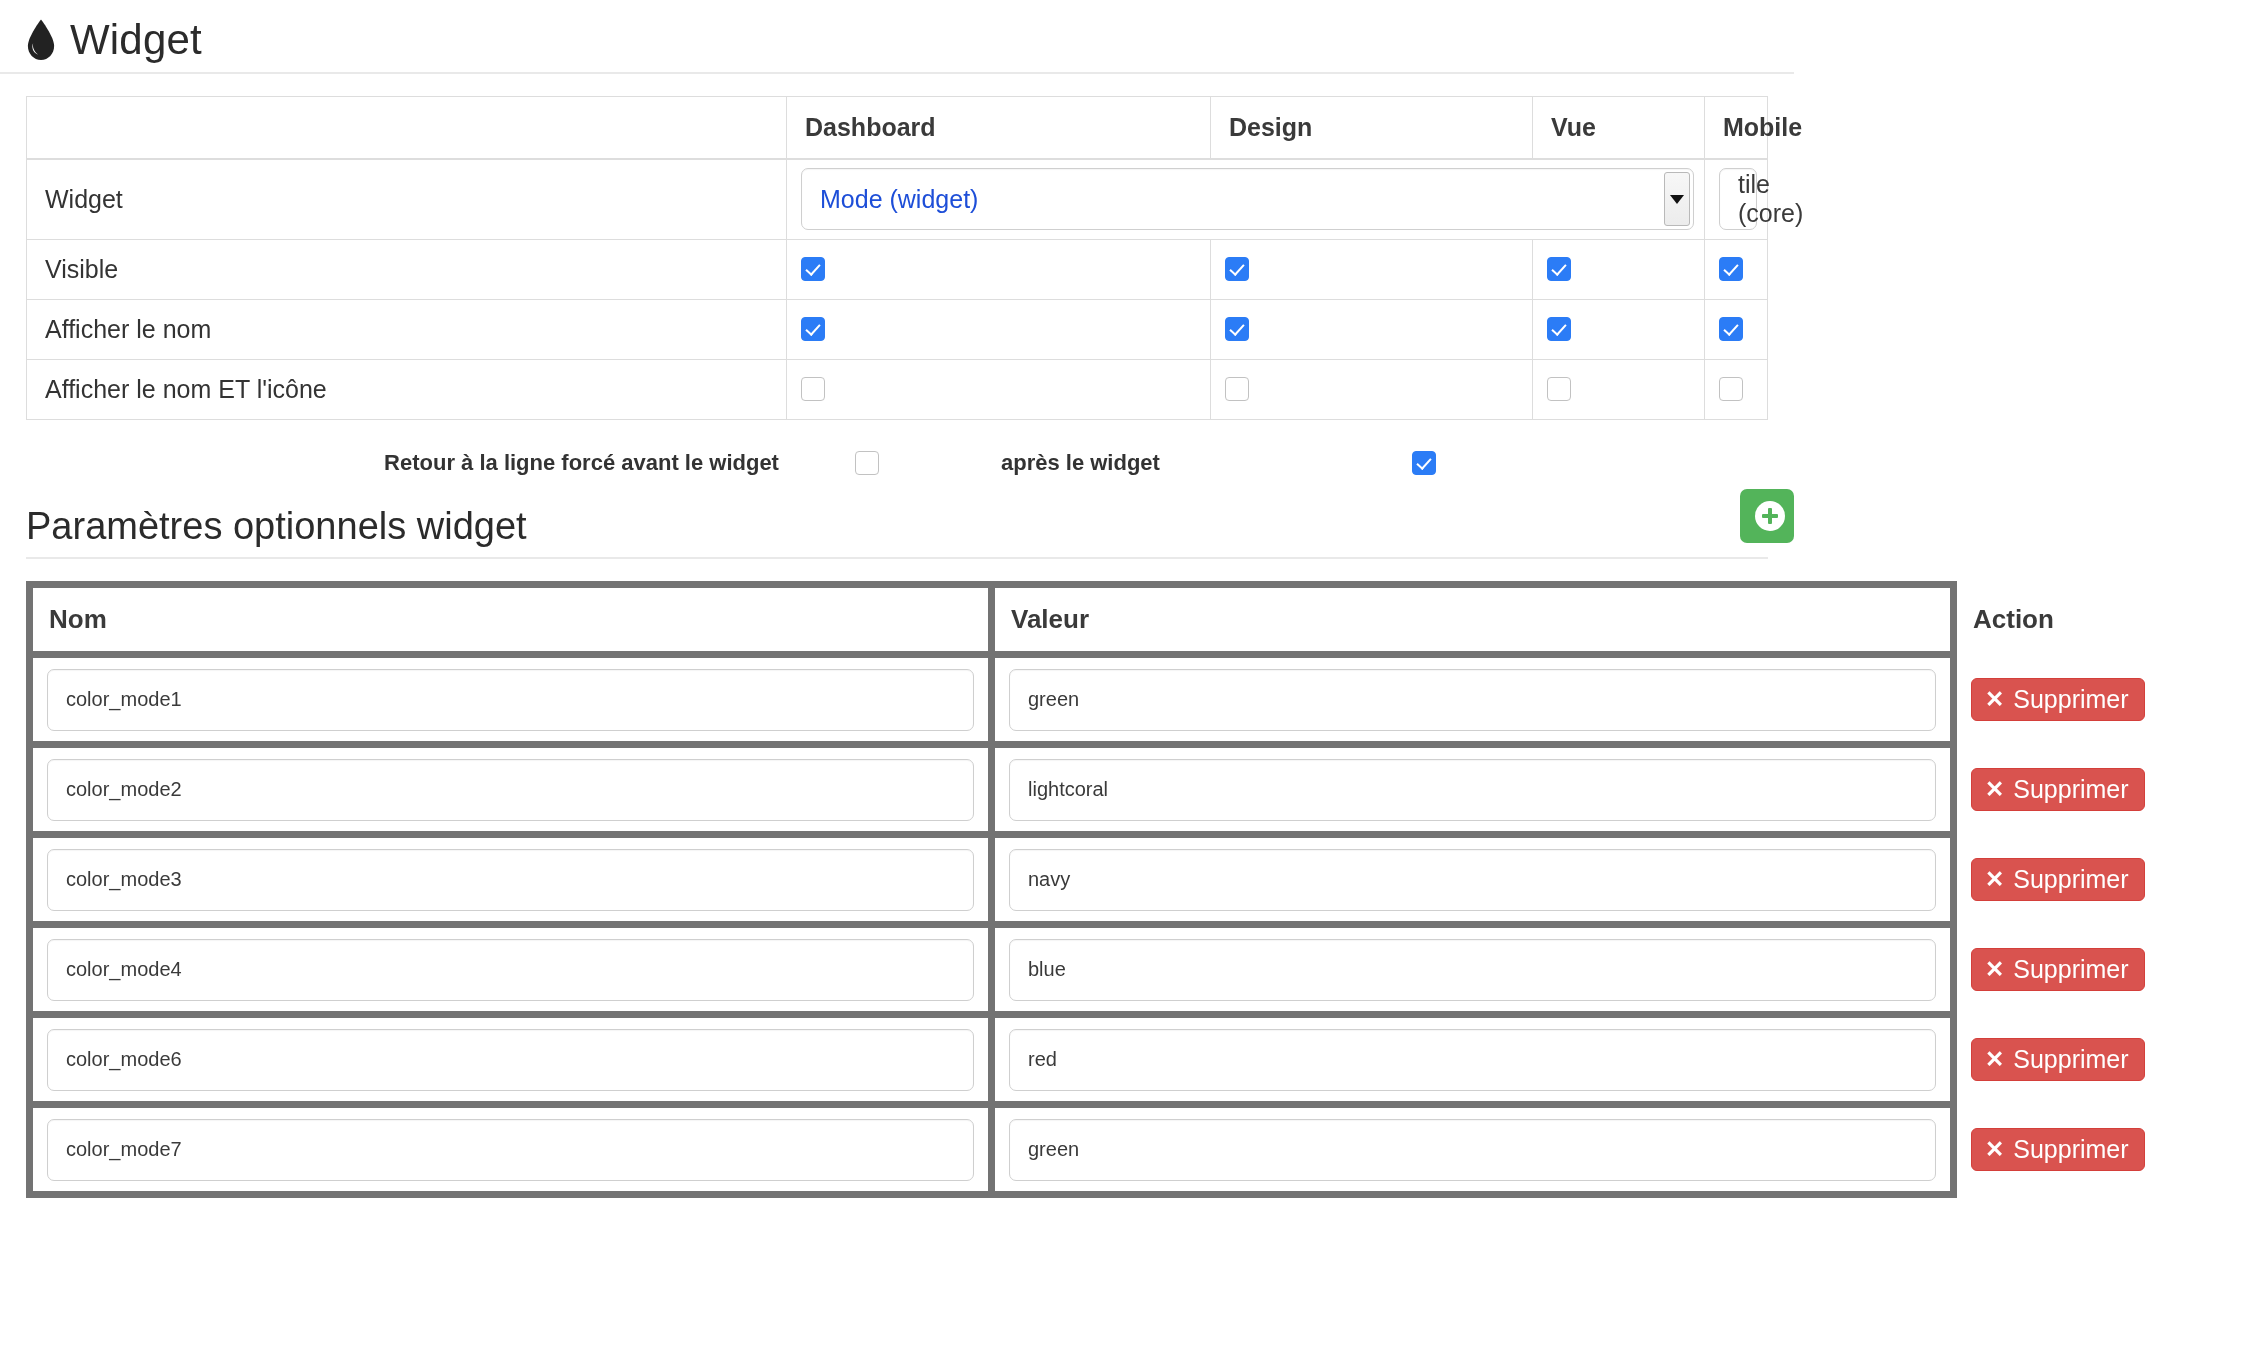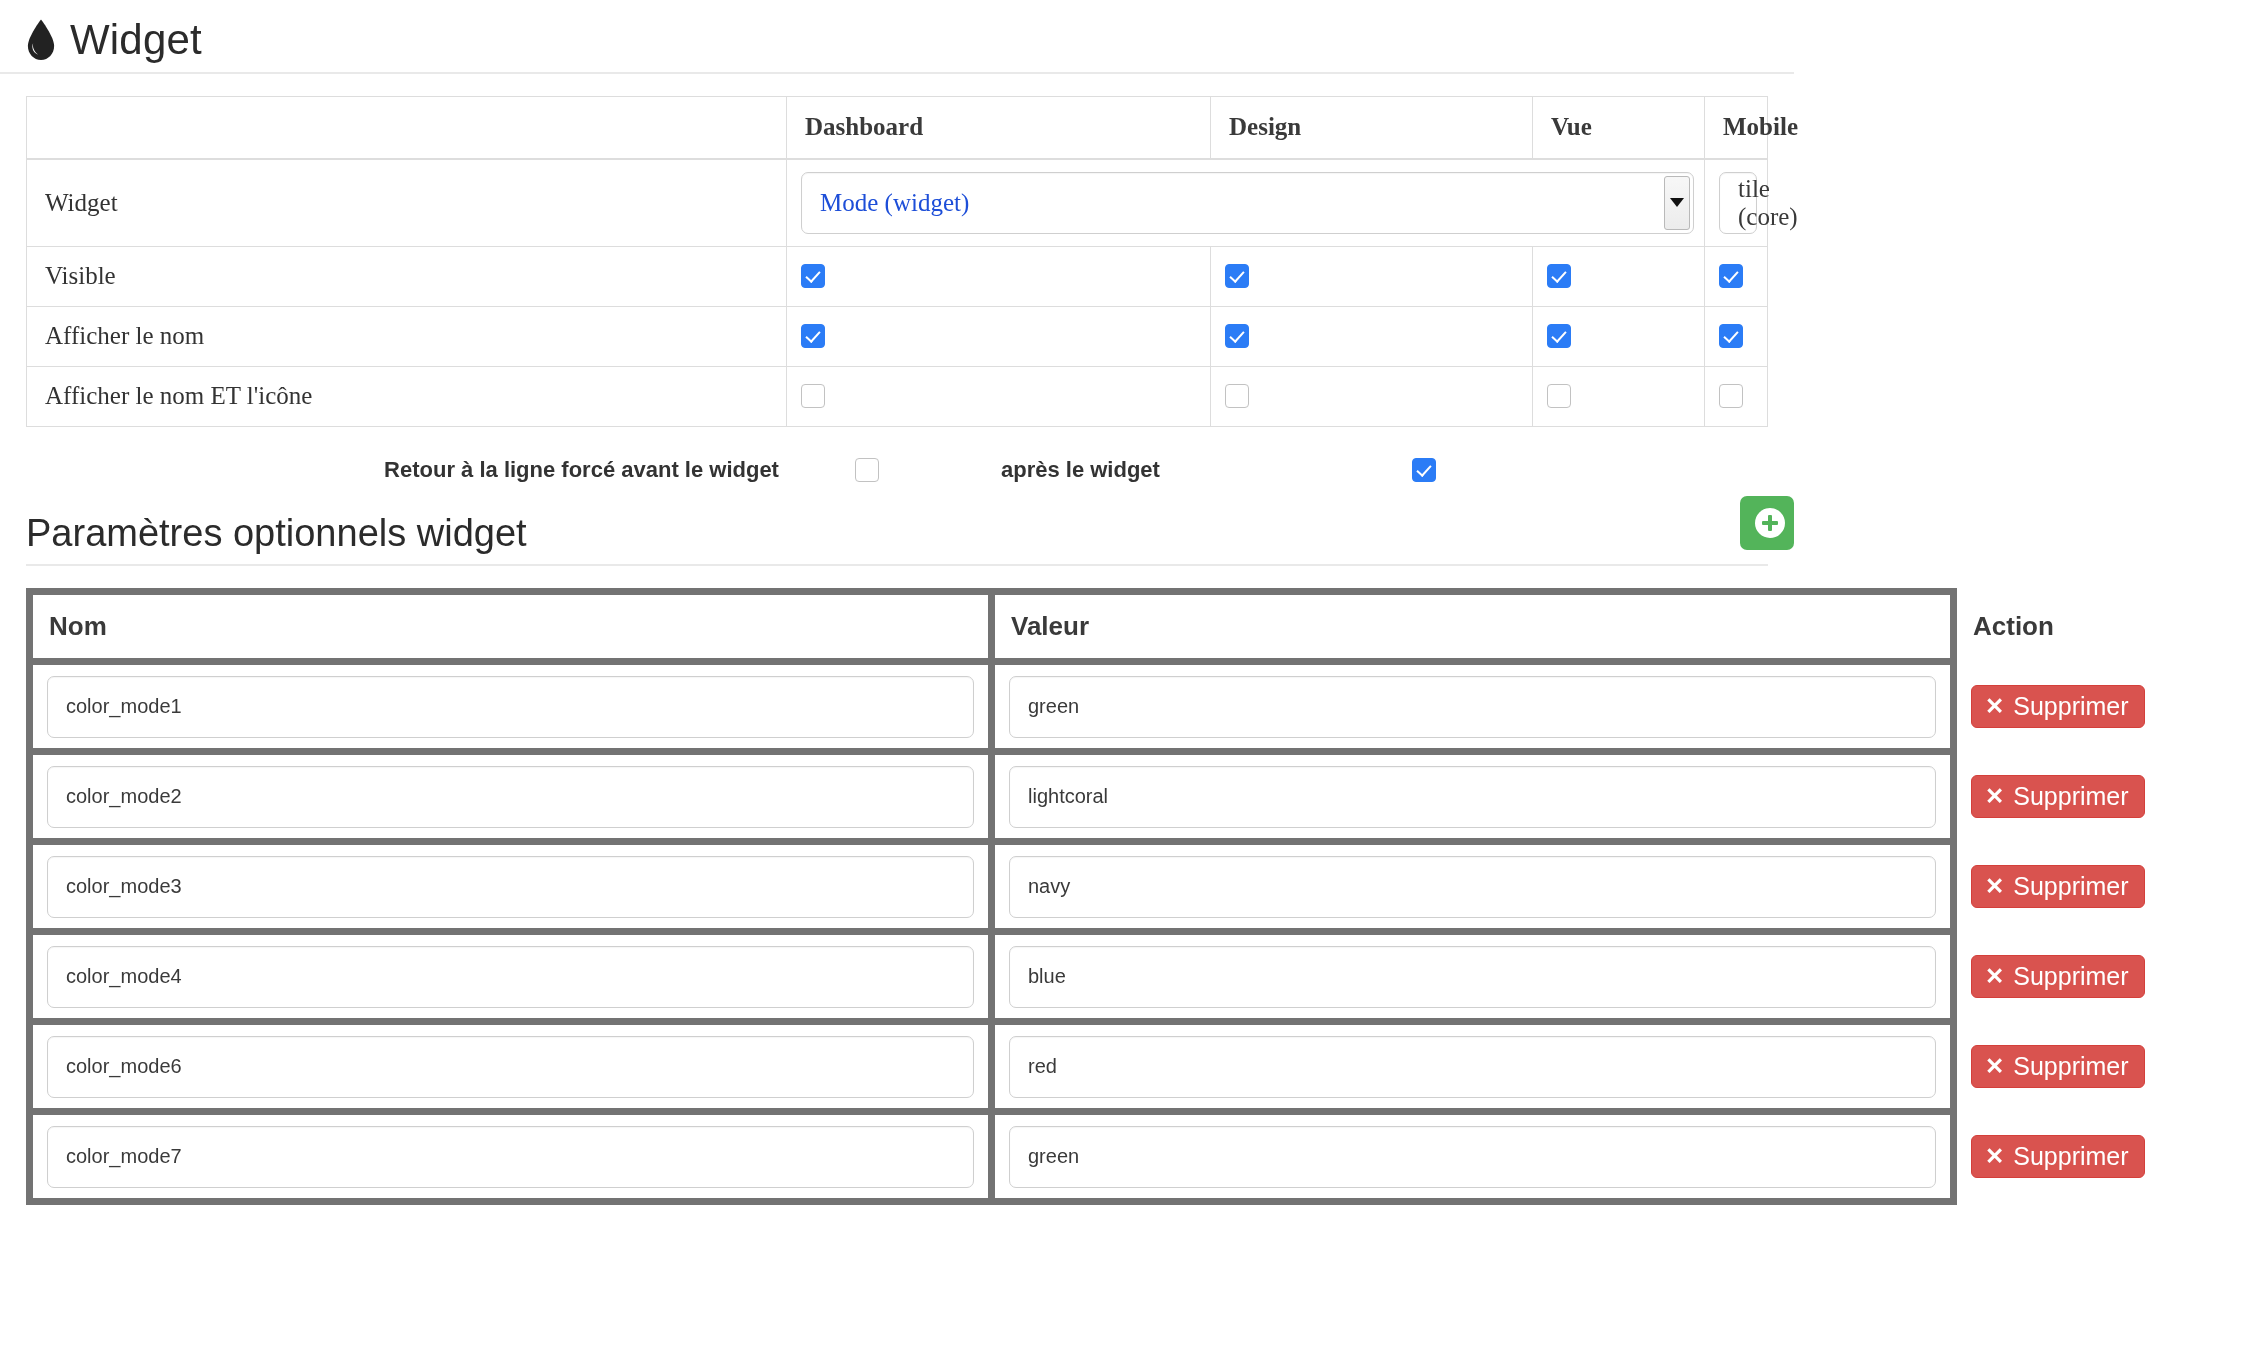--- a/index.html
+++ b/index.html
@@ -35,21 +35,20 @@
   table.cfg {
     width: 100%;
     border-collapse: collapse;
     table-layout: fixed;
     border: 1px solid #dddddd;
   }
   table.cfg th, table.cfg td {
     border: 1px solid #dddddd;
     padding: 0;
     vertical-align: middle;
-    font-family: Liberation Serif, serif;
   }
   table.cfg thead th {
     text-align: left;
     font-size: 25px;
     font-weight: bold;
     color: #3a3a3a;
     padding: 16px 18px;
     height: 62px;
     border-bottom-width: 2px;
     border-bottom-color: #dddddd;
@@ -94,21 +93,21 @@
     align-items: center;
     justify-content: center;
   }
   .arrowbox i {
     width: 0; height: 0;
     border-left: 7px solid transparent;
     border-right: 7px solid transparent;
     border-top: 9px solid #111111;
     display: block;
   }
-  .text-cell { padding: 12px 14px !important; }
+  .text-cell { padding: 4px 14px !important; }
   .fake-input {
     height: 62px;
     border: 1px solid #cfcfcf;
     border-radius: 7px;
     background: #ffffff;
     display: flex;
     align-items: center;
     padding: 0 18px;
     font-size: 25px;
     color: #3a3a3a;

